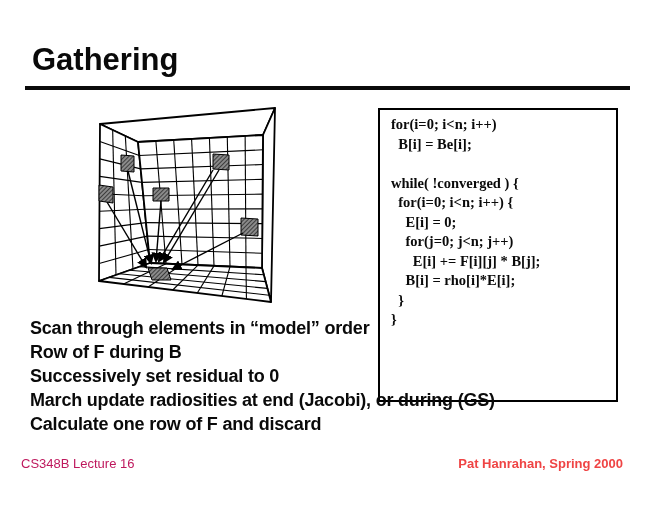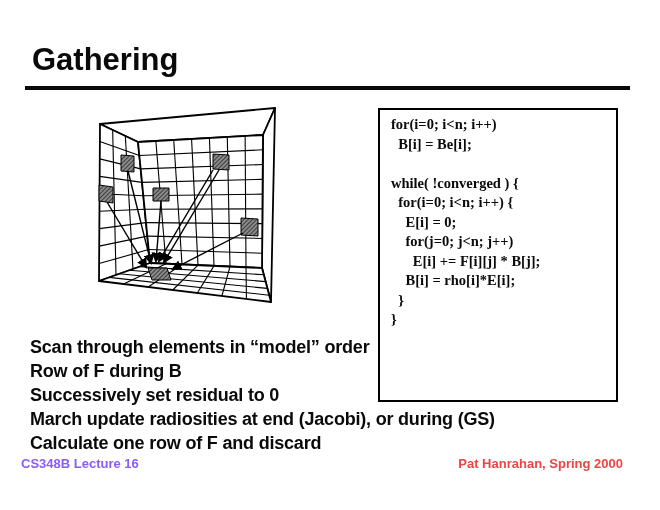--- a/index.html
+++ b/index.html
@@ -20,29 +20,29 @@
   .code-box {
     position:absolute; left:378px; top:108px; width:240px; height:294px;
     border:2px solid #000; box-sizing:border-box; background:#fff;
   }
   .code-box pre {
     margin:0; padding:5px 6px 0 11px;
     font-family:"Liberation Serif", serif; font-weight:bold;
     font-size:14.5px; line-height:19.5px; color:#0a0a0a;
   }
   .bullets {
-    position:absolute; left:30px; top:335px; width:620px;
+    position:absolute; left:30px; top:316px; width:620px;
   }
   .bullet {
     font-size:18px; font-weight:bold; line-height:24px;
     letter-spacing:-0.2px; color:#0a0a0a; white-space:nowrap;
   }
   .footer-left {
     position:absolute; left:21px; top:456px;
-    font-size:13px; font-weight:bold; color:#8b5cf6;
+    font-size:13px; font-weight:normal; color:#be185d;
   }
   .footer-right {
     position:absolute; right:57px; top:456px;
     font-size:13px; font-weight:bold; color:#ef4444;
   }
 </style>
 </head>
 <body>
 
 <div class="slide">

